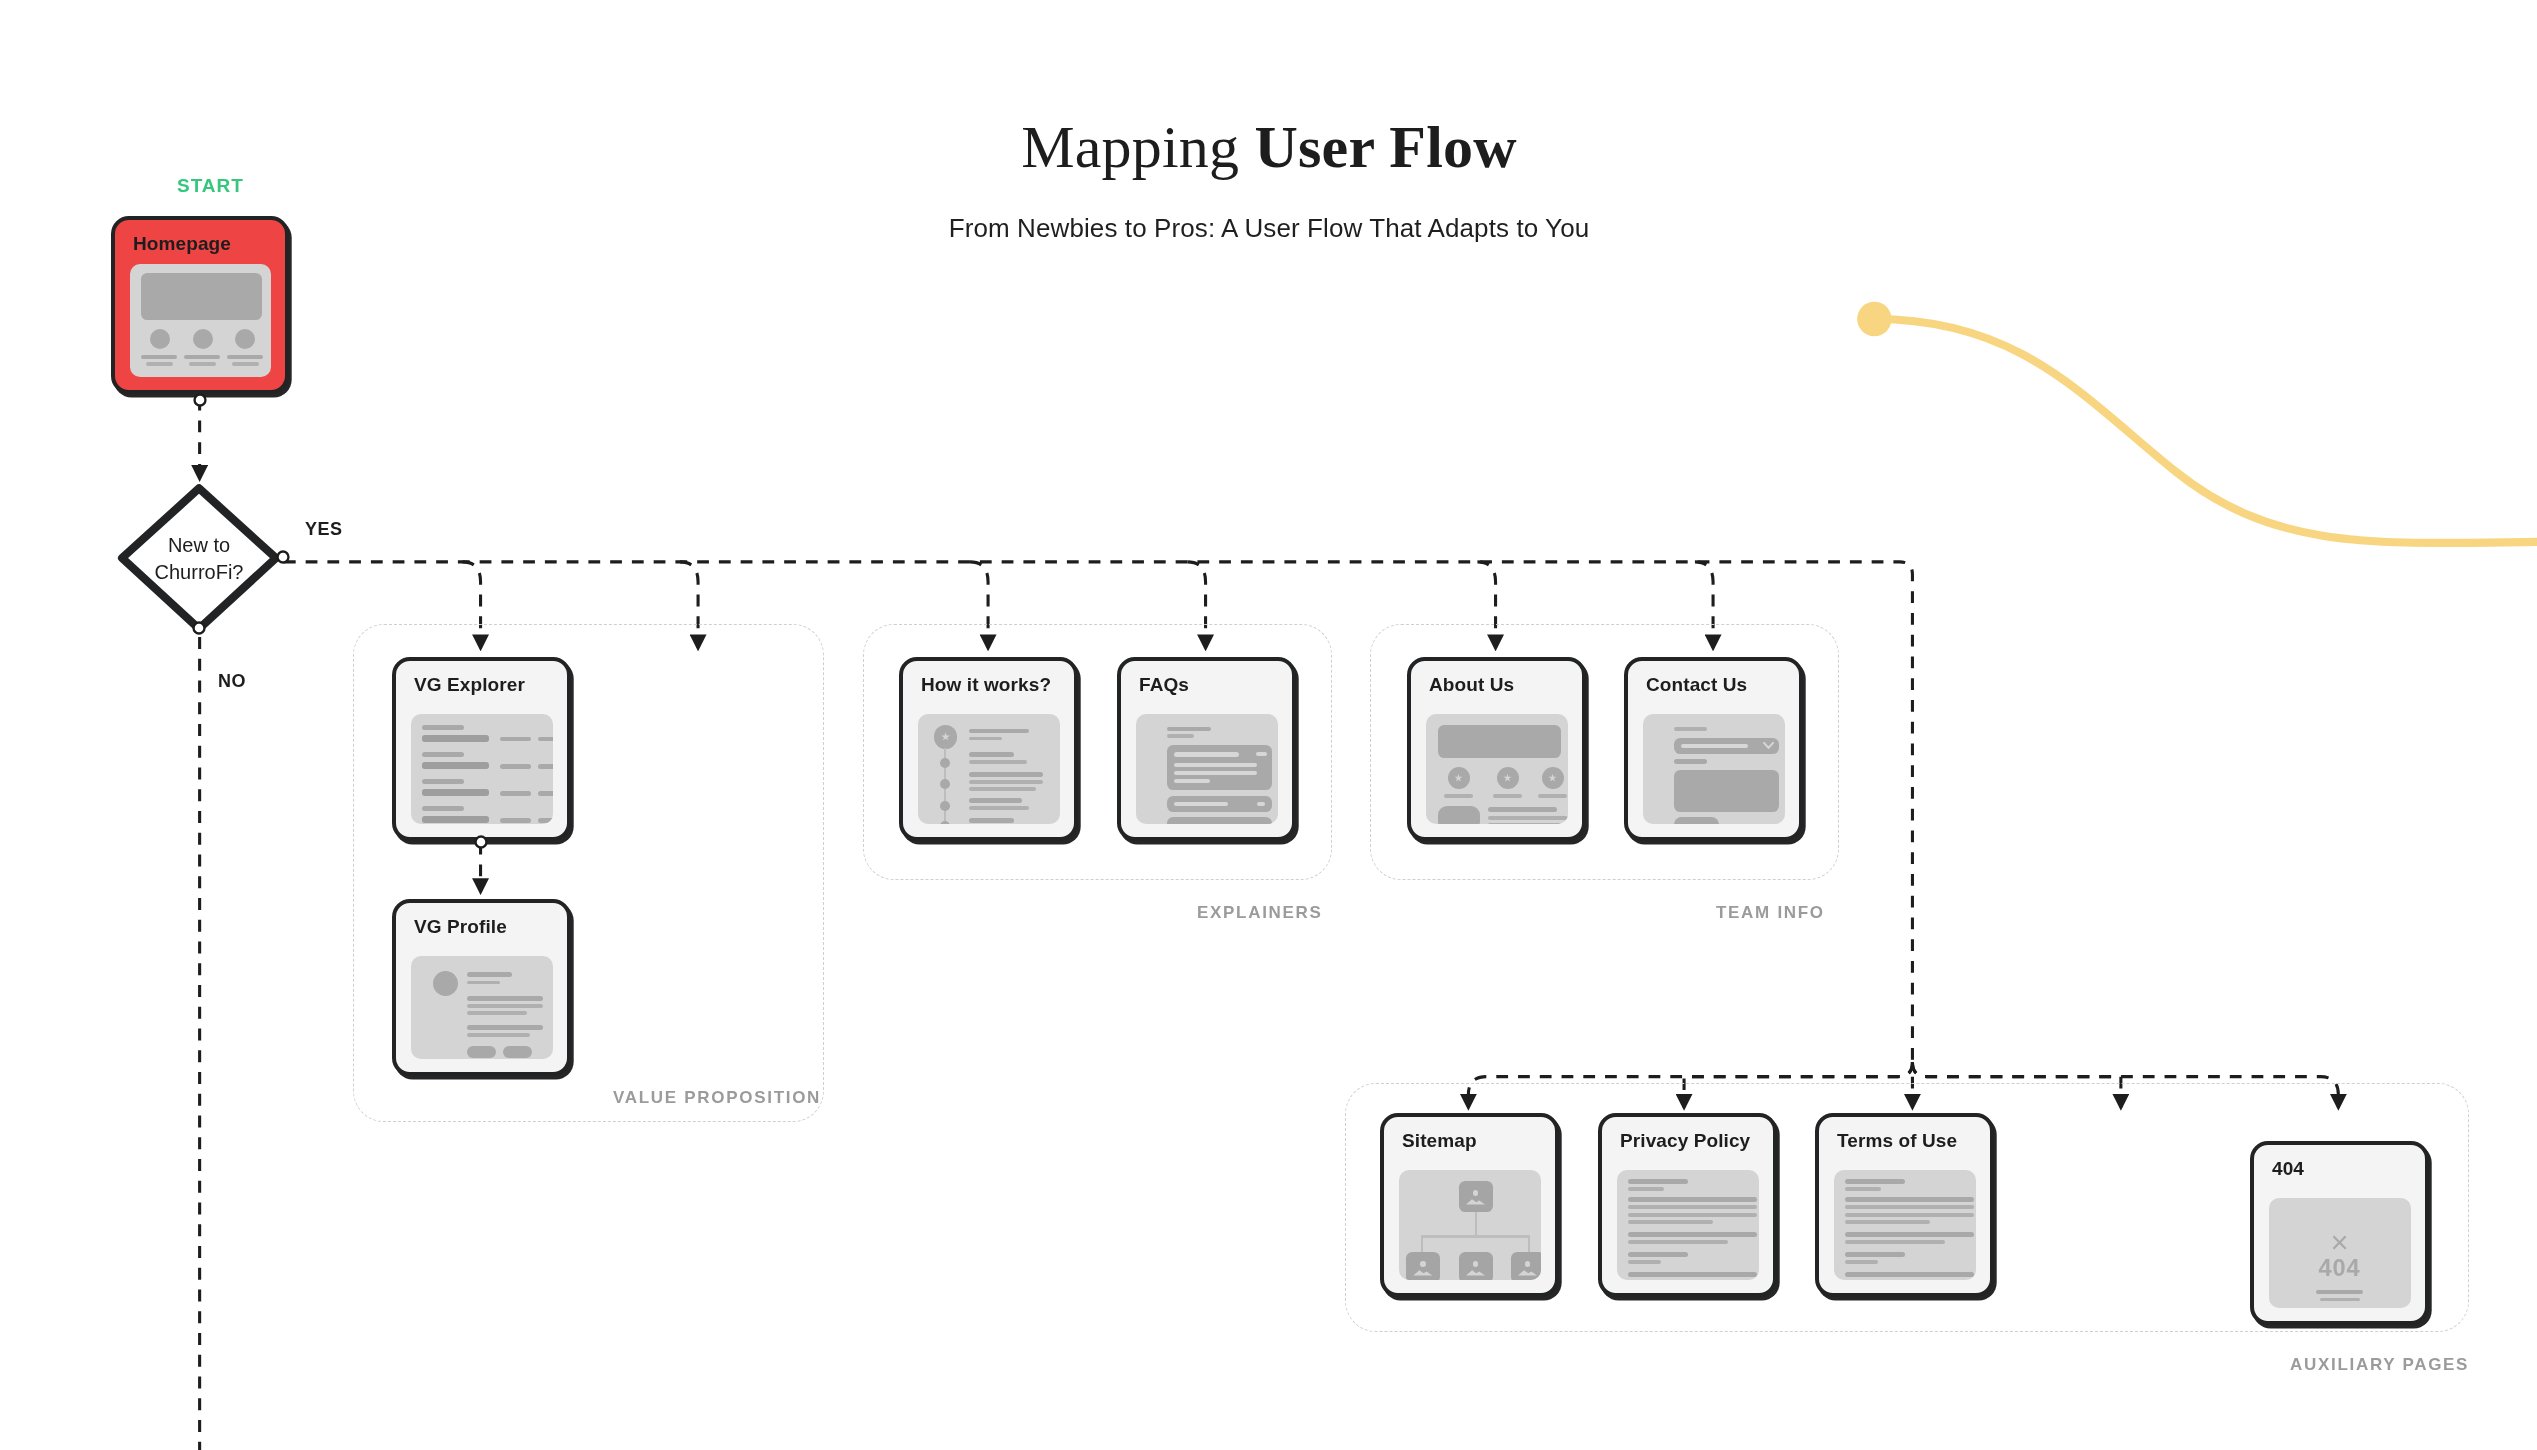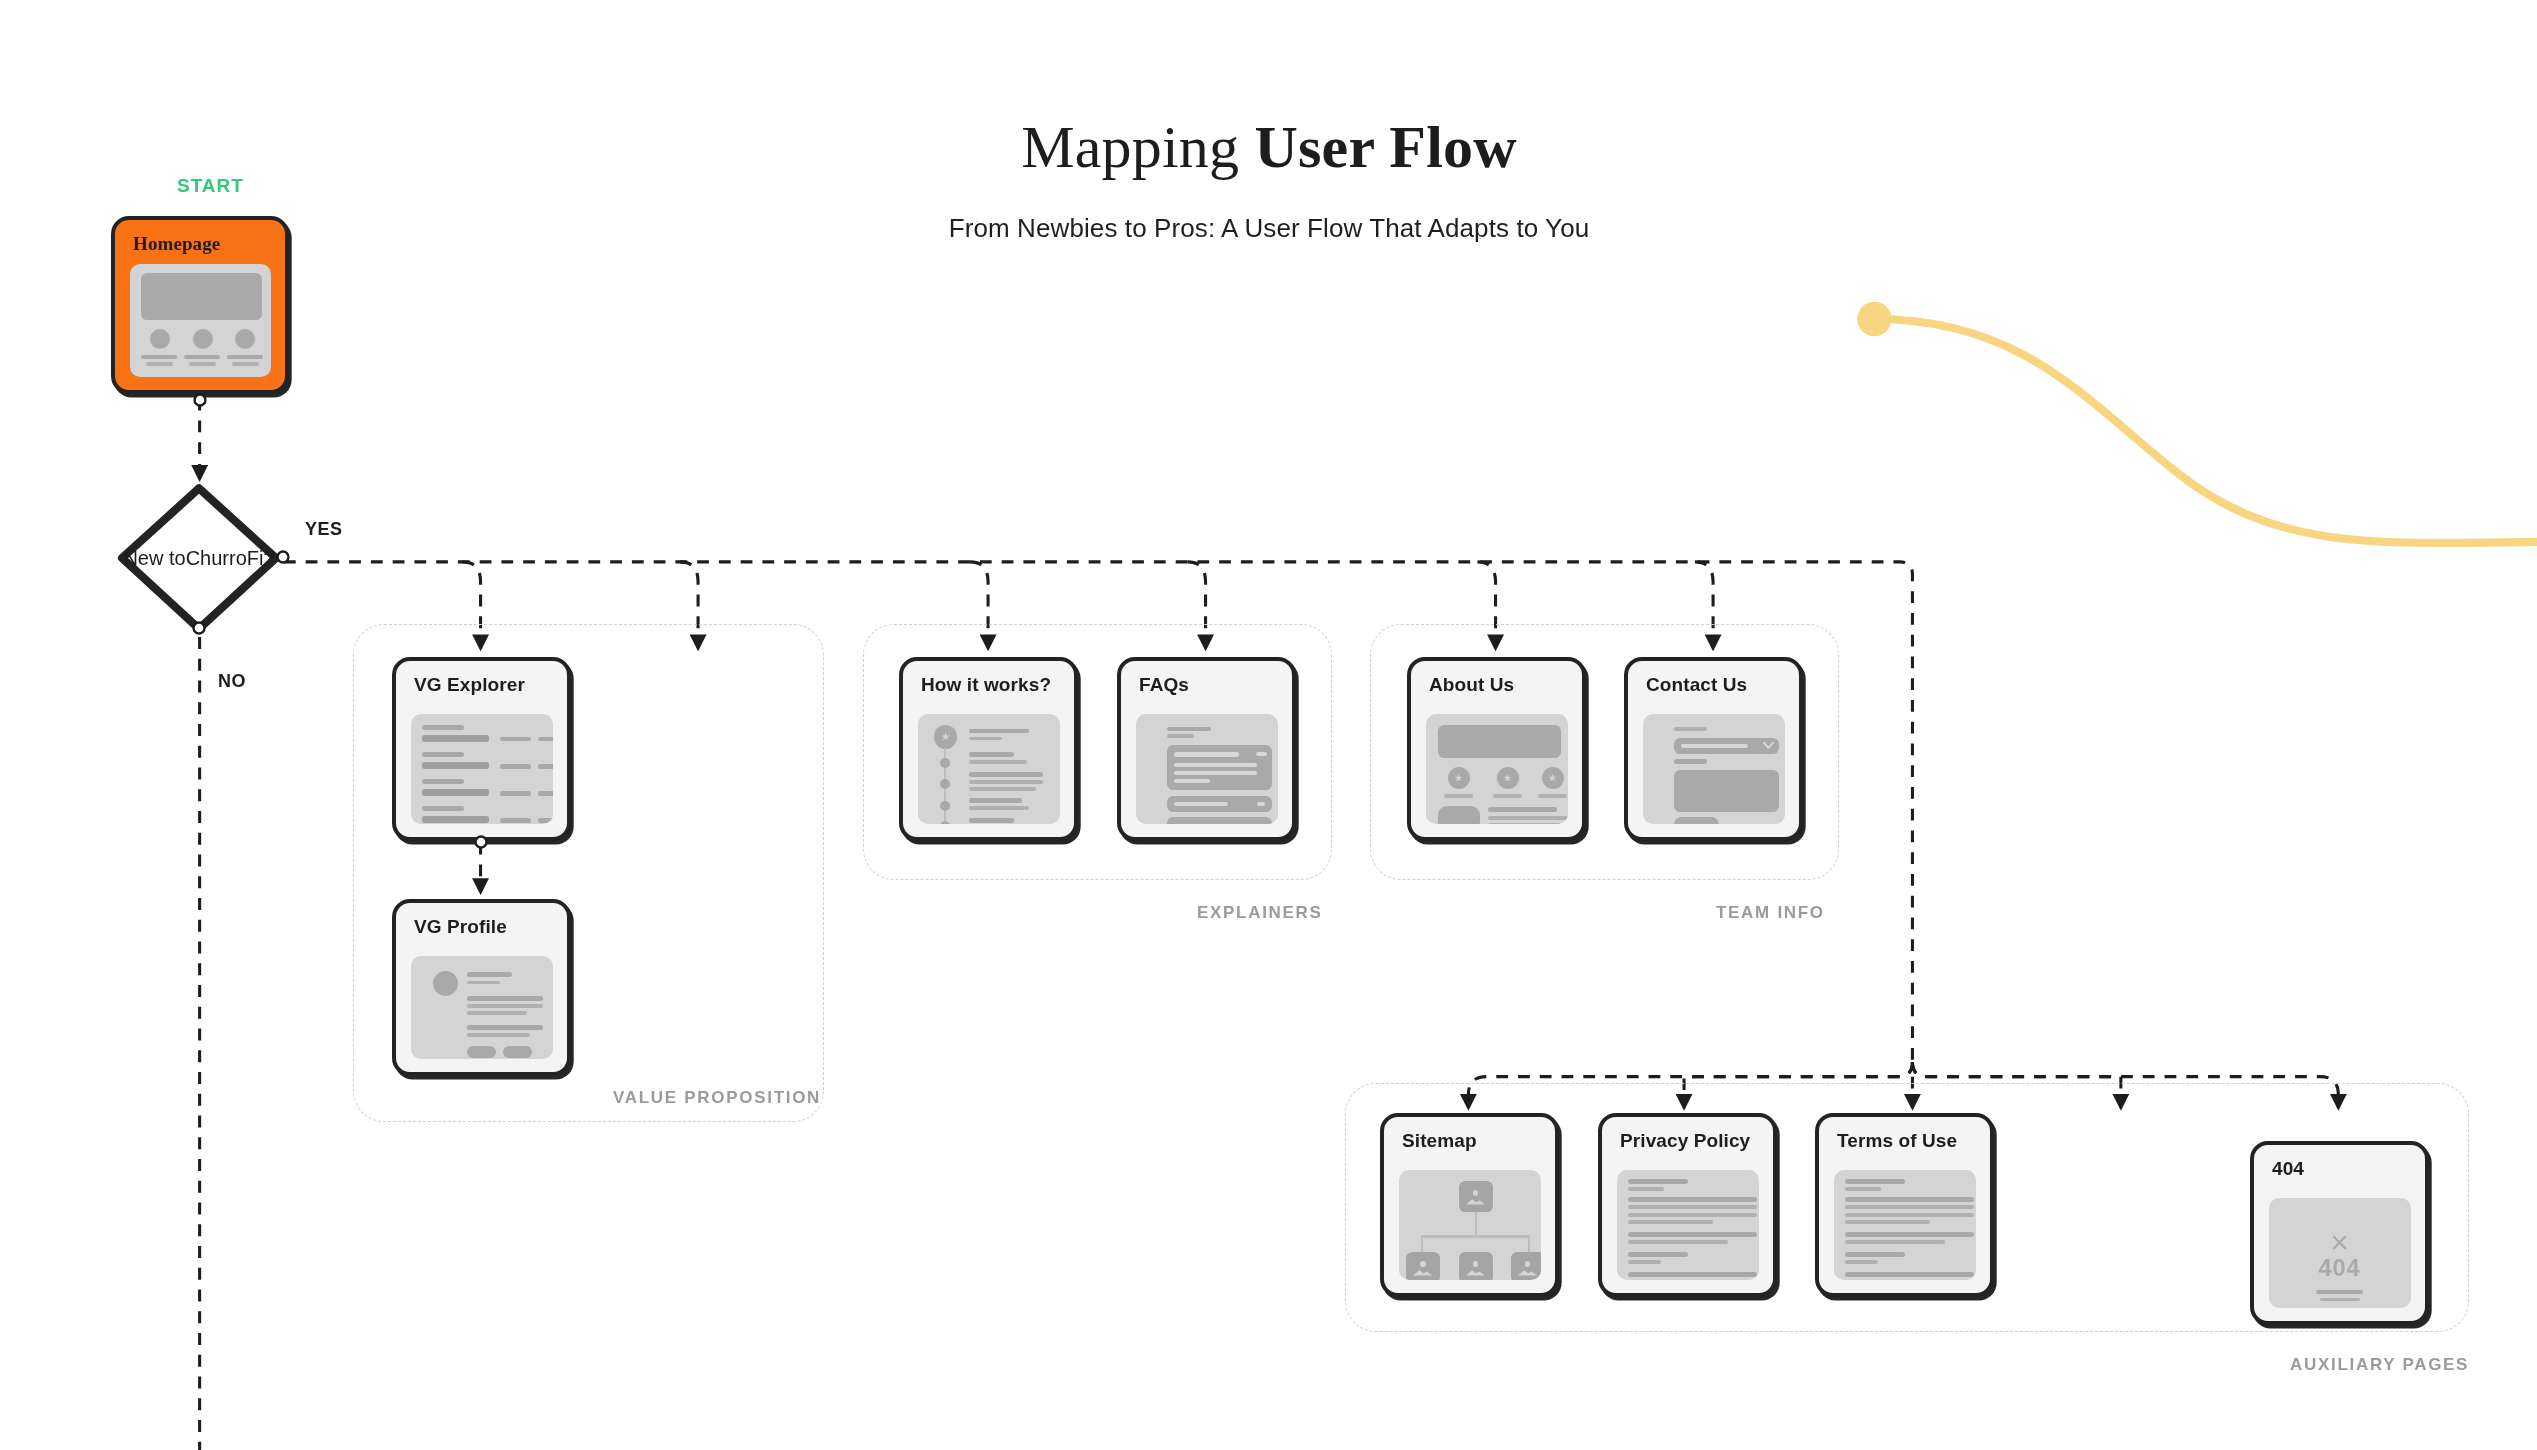--- a/index.html
+++ b/index.html
@@ -25,32 +25,32 @@
   .lbl-yes,.lbl-no{color:#1d1d1d;}
   .group-label{position:absolute;font-size:17px;font-weight:700;color:#9b9b9b;
                letter-spacing:1.7px;white-space:nowrap;}
 
   
   .group{position:absolute;border:1.8px dashed #cfcfcf;border-radius:31px;box-sizing:border-box;}
 
   
   .diamond{position:absolute;}
   .diamond .dtext{position:absolute;left:0;top:0;width:100%;height:100%;
-      display:flex;flex-direction:row;align-items:center;justify-content:center;
+      display:flex;flex-direction:column;align-items:center;justify-content:center;
       font-size:20px;font-weight:500;color:#1d1d1d;line-height:1.35;text-align:center;}
 
   
   .card{position:absolute;box-sizing:border-box;background:#f4f4f4;
         border:4.5px solid #222324;border-radius:18px;
         box-shadow:2.7px 3.6px 0 rgba(20,20,20,.92);}
   .card-title{position:absolute;left:18px;top:12.7px;font-size:19px;font-weight:700;
               color:#1d1d1d;letter-spacing:0.1px;white-space:nowrap;}
   .thumb{position:absolute;left:14.5px;right:14.5px;bottom:12.7px;top:53px;
          background:#d4d4d4;border-radius:10px;overflow:hidden;}
-  .card.home{background:#f97316;font-family:Liberation Serif, serif;}
+  .card.home{background:#ef4444;}
   .card.home .thumb{top:44px;}
 
   
   .bar{position:absolute;background:#a9a9a9;border-radius:2.7px;}
   .bar.l{background:#b0b0b0;}
   .bar.d{background:#9e9e9e;}
   .blk{position:absolute;background:#a9a9a9;border-radius:6.3px;}
   .dot{position:absolute;background:#a9a9a9;border-radius:50%;}
   .pill{position:absolute;background:#a9a9a9;border-radius:9px;}
   .ring{position:absolute;border-radius:50%;background:#a9a9a9;

